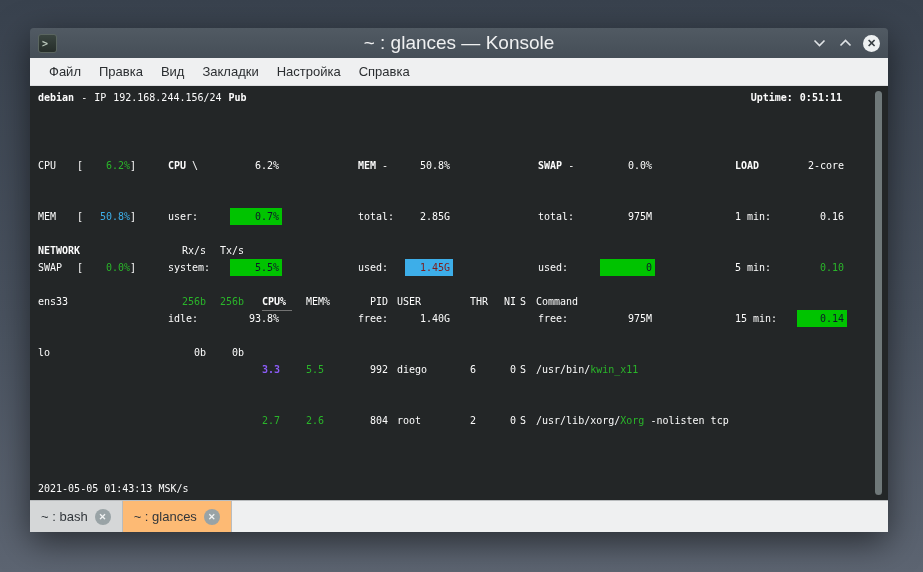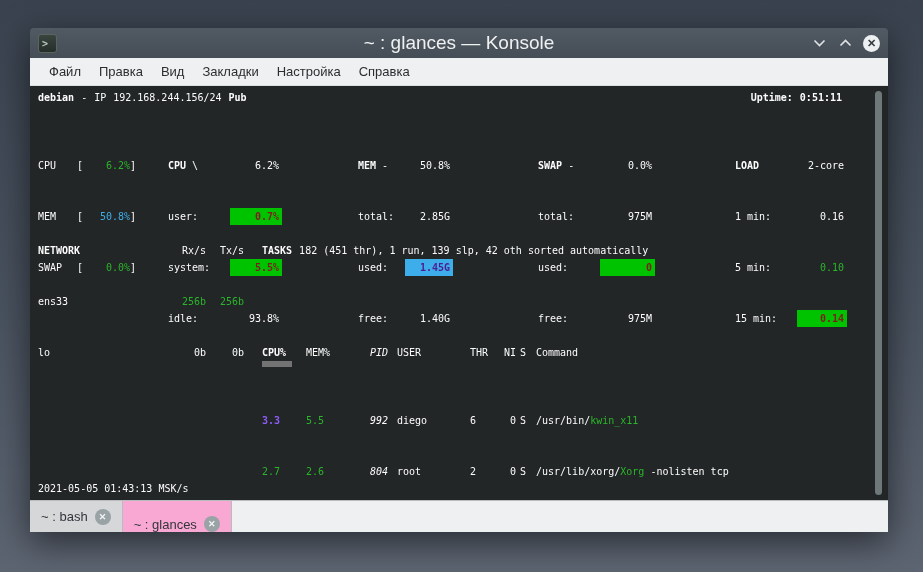--- a/index.html
+++ b/index.html
@@ -43,22 +43,22 @@
   
   .term {
     position:relative; height:414px; background:#232627; overflow:hidden;
     font-family:"DejaVu Sans Mono", monospace; font-size:10px; line-height:17px;
     color:#fcfcfc; white-space:pre;
   }
   .b { font-weight:700; }
   .fg-green { color:#2ab52a; }
   .bold-teal { color:#8b5cf6; font-weight:700; }
   .fg-blue { color:#3daee9; }
-  .bg-green { background:#00c300; color:#7f1d1d; font-weight:700; }
-  .bg-blue  { background:#3daee9; color:#4c1d95; font-weight:700; }
+  .bg-green { background:#00c300; color:#0f172a; font-weight:400; }
+  .bg-blue  { background:#3daee9; color:#7f1d1d; font-weight:400; }
   .plain {}
   .host-line { position:absolute; left:8px; right:42px; top:3px; height:17px; display:flex; justify-content:space-between; }
   .host-left  > span, .host-right > span { margin-right:7px; }
   .host-right > span:last-child { margin-right:4px; }
   
   .ql { position:absolute; left:8px; top:37px; height:68px; width:820px; }
   .qcol { position:absolute; top:0; }
   .qc1 { left:0; }   .qc2 { left:130px; } .qc3 { left:320px; }
   .qc4 { left:500px; } .qc5 { left:697px; }
   .qrow { height:17px; display:flex; }
@@ -74,41 +74,41 @@
   .main { position:absolute; left:8px; top:122px; right:14px; height:255px; }
   .leftcol  { position:absolute; left:0; top:0; width:206px; }
   .rightcol { position:absolute; left:224px; right:0; top:0; overflow:hidden; }
   .lrow { height:17px; display:flex; }
   .lname { flex:1; min-width:0; }
   .lv1 { width:40px; text-align:right; }
   .lv2 { width:38px; text-align:right; }
   .prow { height:17px; display:flex; }
   .c { display:block; flex-shrink:0; }
   .cpu { width:44px; } .mem { width:50px; }
-  .pid { width:32px; text-align:right;font-style:italic; }
+  .pid { width:32px; text-align:right; }
   .user { width:73px; margin-left:9px; }
   .thr { width:30px; }
   .ni { width:16px; text-align:right; }
   .st { width:12px; margin-left:4px; }
   .cmd { margin-left:4px; flex-shrink:1; overflow:hidden; display:flex; }
-  .hd-cpu { display:inline-block; font-weight:700; border-bottom:6px solid #737373; padding-right:6px; }
+  .hd-cpu { display:inline-block; font-weight:700; border-bottom:1px solid #737373; padding-right:6px; }
   .tasks-line .b { margin-right:7px; }
   .clock { position:absolute; left:8px; top:394px; height:17px; }
   .scrollbar { position:absolute; right:6px; top:5px; bottom:5px; width:7px; background:#6f7879; border-radius:4px; }
   
   .tabbar {
     height:32px; background:#eff0f1; display:flex; align-items:stretch;
     border-top:1px solid #b9bcbe;
   }
   .tab {
     display:flex; align-items:center; gap:7px; padding:0 11px;
     font-size:13px; color:#31363b; border-right:1px solid #b9bcbe;
     background:#d5d7d8;
   }
-  .tab.active { background:#f9a8d4;align-items:flex-end; }
+  .tab.active { background:#fdba74; }
   .tab-close {
     width:16px; height:16px; border-radius:50%; background:#99a3a6;
     color:#f2f4f4; font:700 9px/16px "Liberation Sans", sans-serif; text-align:center;
   }
 </style>
 </head>
 <body>
 
 <div class="window">
 
@@ -200,21 +200,20 @@
         
         
         
         
         
         
       </div>
 
       
       <div class="rightcol">
-        <div class="prow tasks-line"><span class="b">TASKS</span><span>182 (451 thr), 1 run, 139 slp, 42 oth sorted automatically</span></div>
         <div class="prow"></div>
         <div class="prow"><span class="c cpu"><span class="hd-cpu">CPU%</span></span><span class="c mem">MEM%</span><span class="c pid">PID</span><span class="c user">USER</span><span class="c thr">THR</span><span class="c ni">NI</span><span class="c st">S</span><span class="c cmd">Command</span></div>
 
         <div class="prow"><span class="c cpu bold-teal">3.3</span><span class="c mem fg-green">5.5</span><span class="c pid">992</span><span class="c user">diego</span><span class="c thr">6</span><span class="c ni">0</span><span class="c st plain">S</span><span class="c cmd"><span>/usr/bin/</span><span class="fg-green">kwin_x11</span><span></span></span></div>
         <div class="prow"><span class="c cpu fg-green">2.7</span><span class="c mem fg-green">2.6</span><span class="c pid">804</span><span class="c user">root</span><span class="c thr">2</span><span class="c ni">0</span><span class="c st plain">S</span><span class="c cmd"><span>/usr/lib/xorg/</span><span class="fg-green">Xorg</span><span> -nolisten tcp</span></span></div>
         
         
         
         
         

